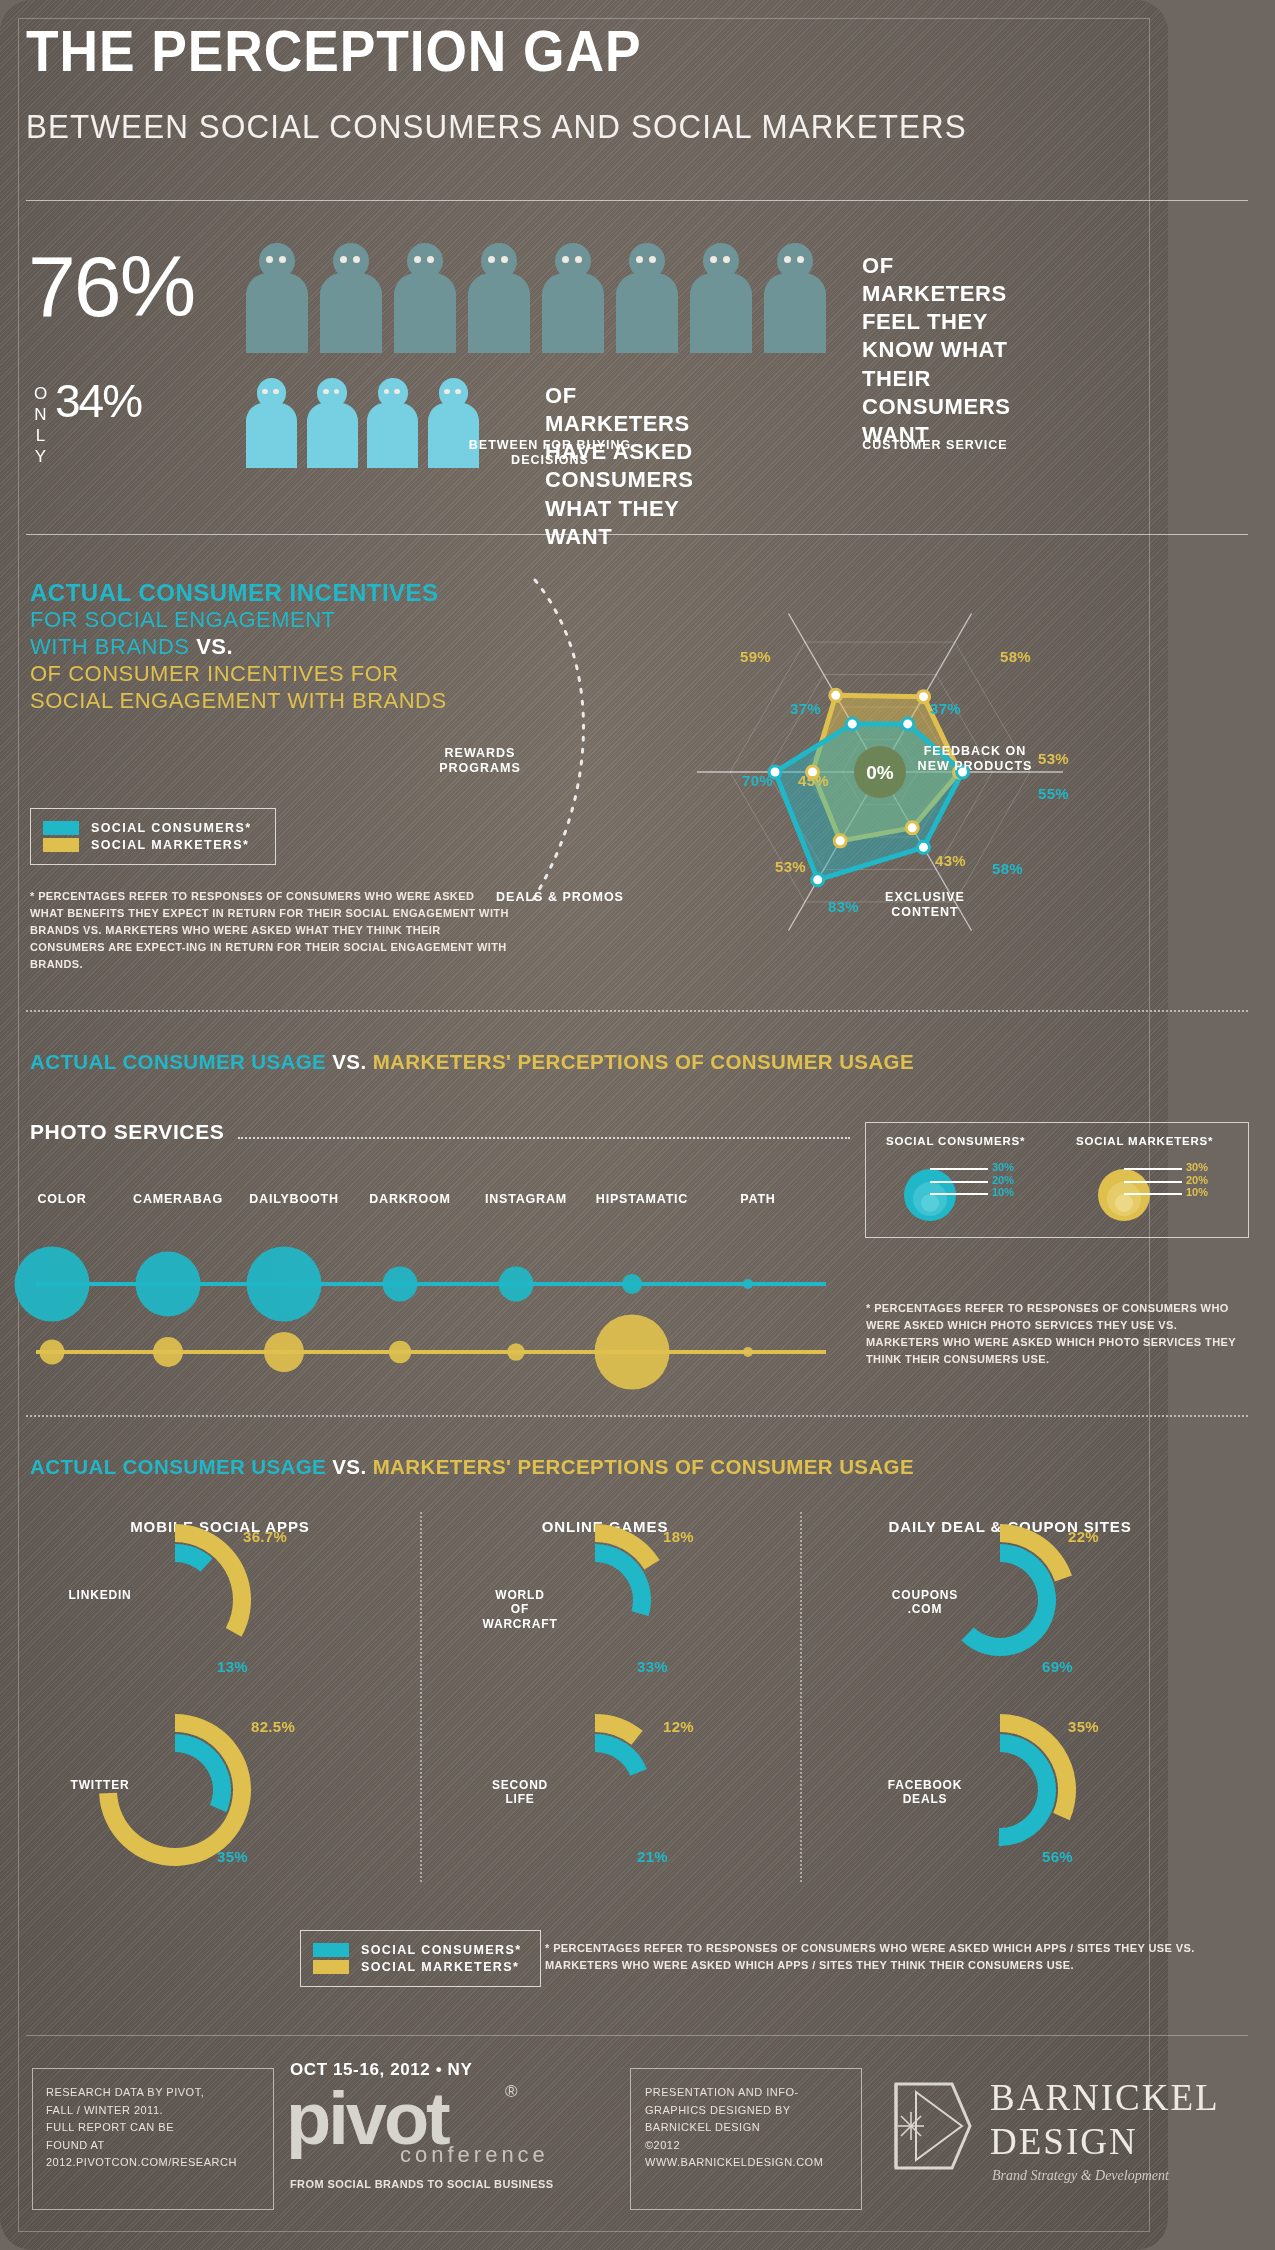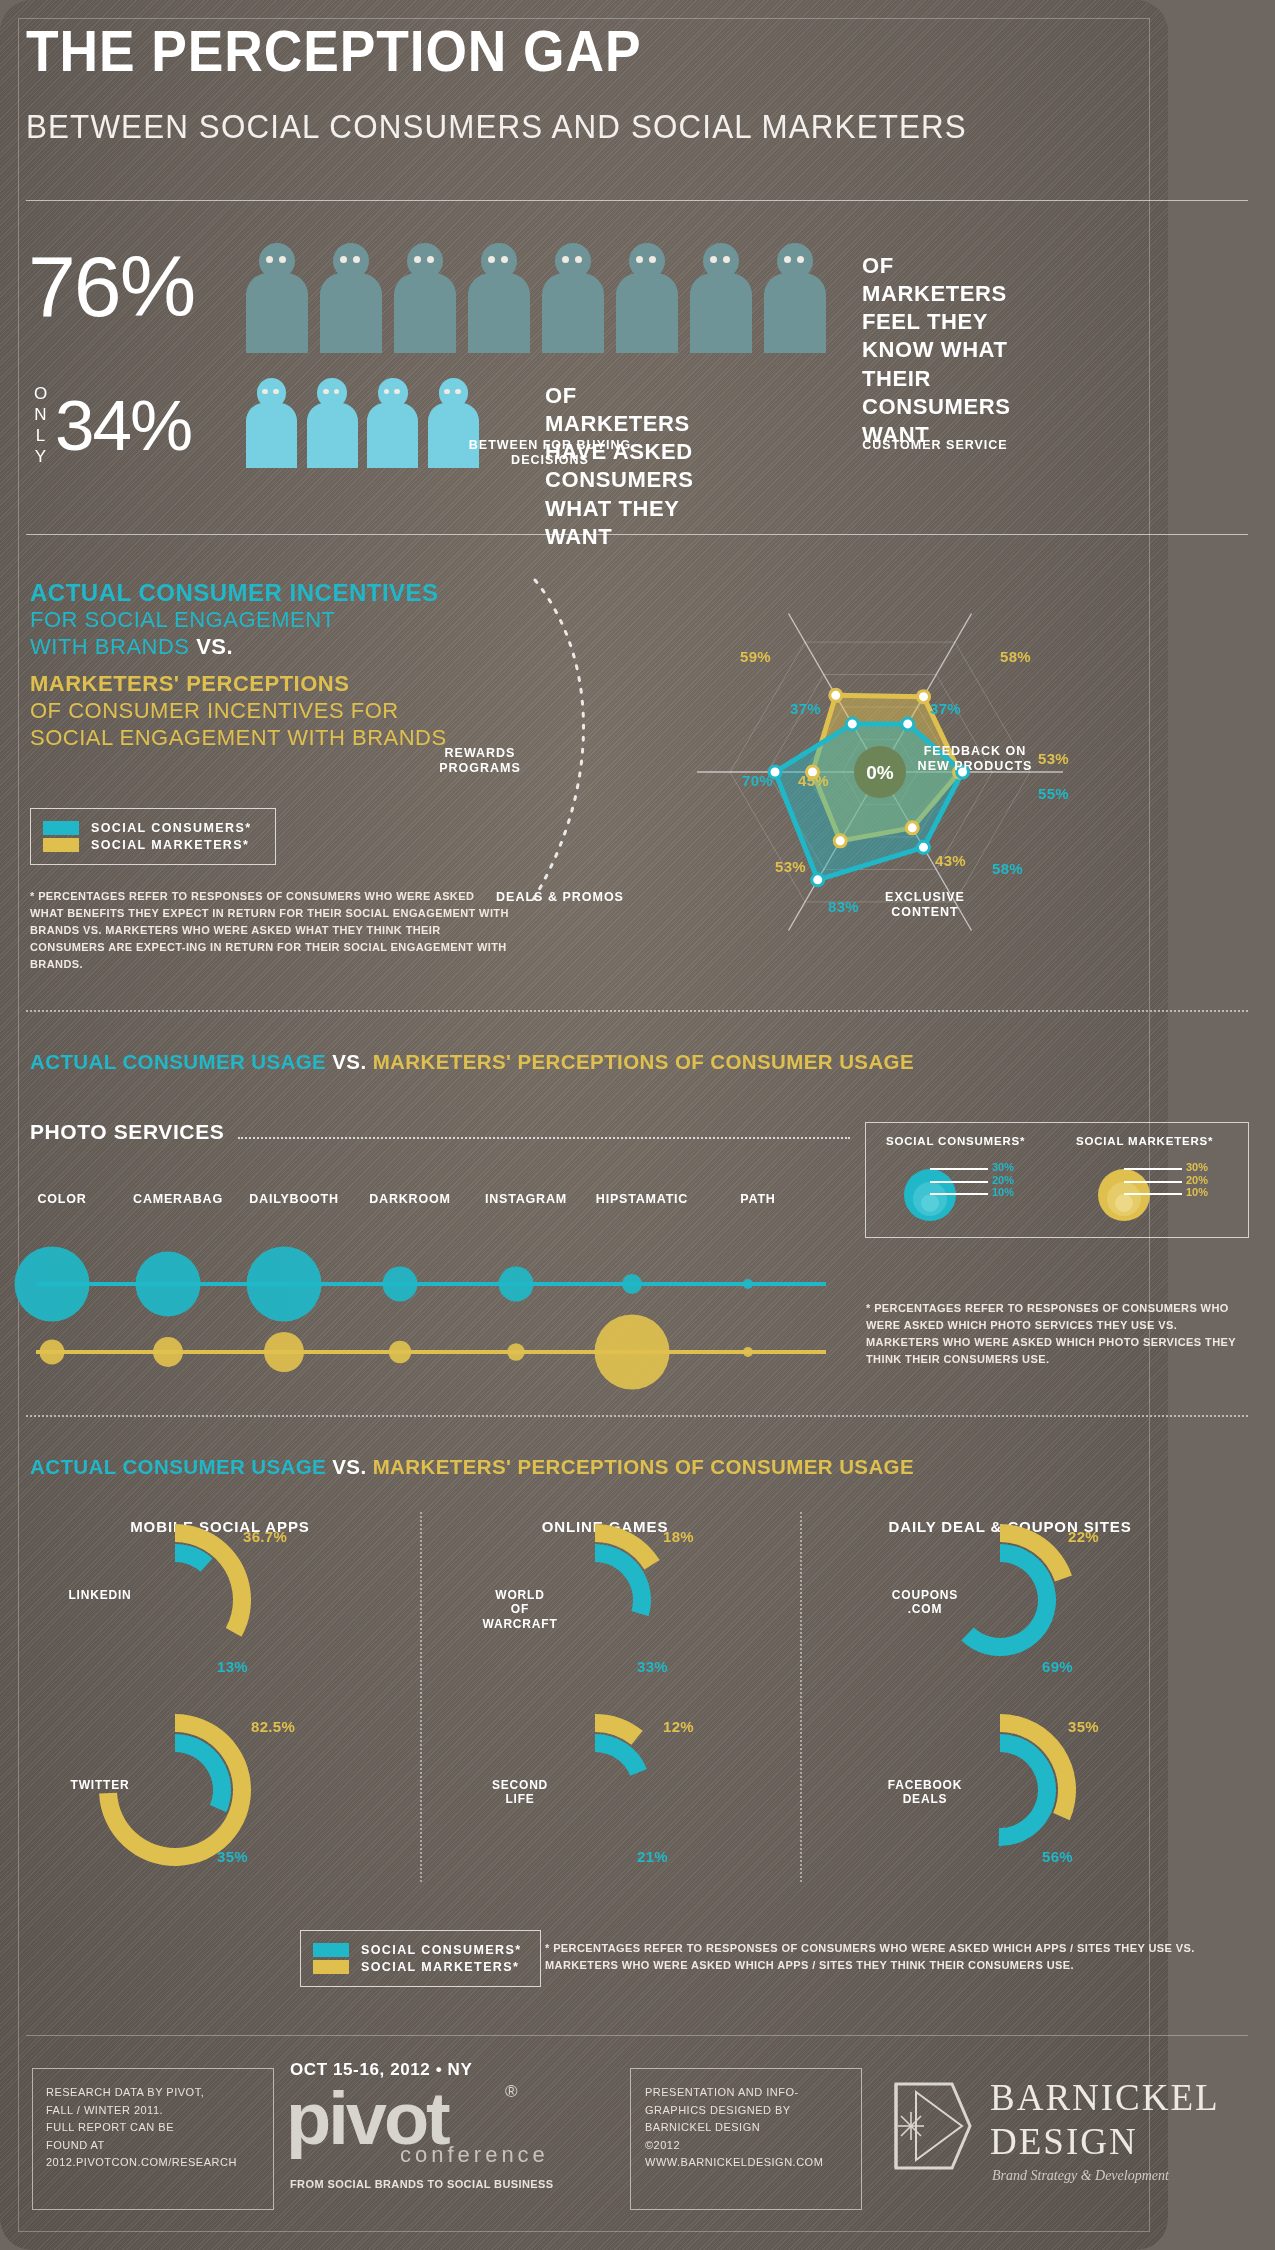--- a/index.html
+++ b/index.html
@@ -31,21 +31,21 @@
   }
   h2.subtitle{
     position:absolute;left:26px;top:110px;margin:0;
     font-size:33px;font-weight:normal;letter-spacing:1.2px;line-height:1;
     transform:scaleX(.95);transform-origin:left top;
     color:#f2efec;
   }
 
   
   .bignum{position:absolute;font-size:86px;font-weight:300;line-height:1;letter-spacing:-2px;}
-  .bignum.small{font-size:71px;margin-top:12px;}
+  .bignum.small{font-size:46px;}
   .only{position:absolute;font-size:17px;letter-spacing:2px;
         writing-mode:vertical-rl; text-orientation:upright;}
   .statcopy{position:absolute;font-size:22px;font-weight:bold;line-height:1.28;letter-spacing:.6px;}
 
   .person{position:absolute;}
   .person .head{position:absolute;border-radius:50%;}
   .person .body{position:absolute;}
   .eye{position:absolute;width:7px;height:7px;border-radius:50%;background:#efeae2;}
 
   
@@ -188,21 +188,20 @@
 
   <div class="rule" style="left:26px;top:534px;width:1222px;"></div>
 
   <div class="h3" style="left:30px;top:578px;width:500px;">
     <div class="cyanhead" style="font-size:24px;">ACTUAL CONSUMER INCENTIVES</div>
     <div class="cyanhead l2" style="font-weight:normal;color:#20b7c8;">FOR SOCIAL ENGAGEMENT</div>
     <div style="color:#20b7c8;font-weight:normal;">
       <span>WITH BRANDS</span>
       <span style="color:#fff;font-weight:bold;">VS.</span>
     </div>
-    <div class="goldhead" style="margin-top:10px;">MARKETERS' PERCEPTIONS</div>
     <div style="color:#dfc04e;font-weight:normal;">OF CONSUMER INCENTIVES FOR</div>
     <div style="color:#dfc04e;font-weight:normal;">SOCIAL ENGAGEMENT WITH BRANDS</div>
   </div>
 
   <div class="legendbox" style="left:30px;top:808px;width:220px;">
     <div class="legrow">
       <span class="swatch" style="background:#20b7c8;"></span>
       <span class="legtxt">SOCIAL CONSUMERS*</span>
     </div>
     <div class="legrow">

